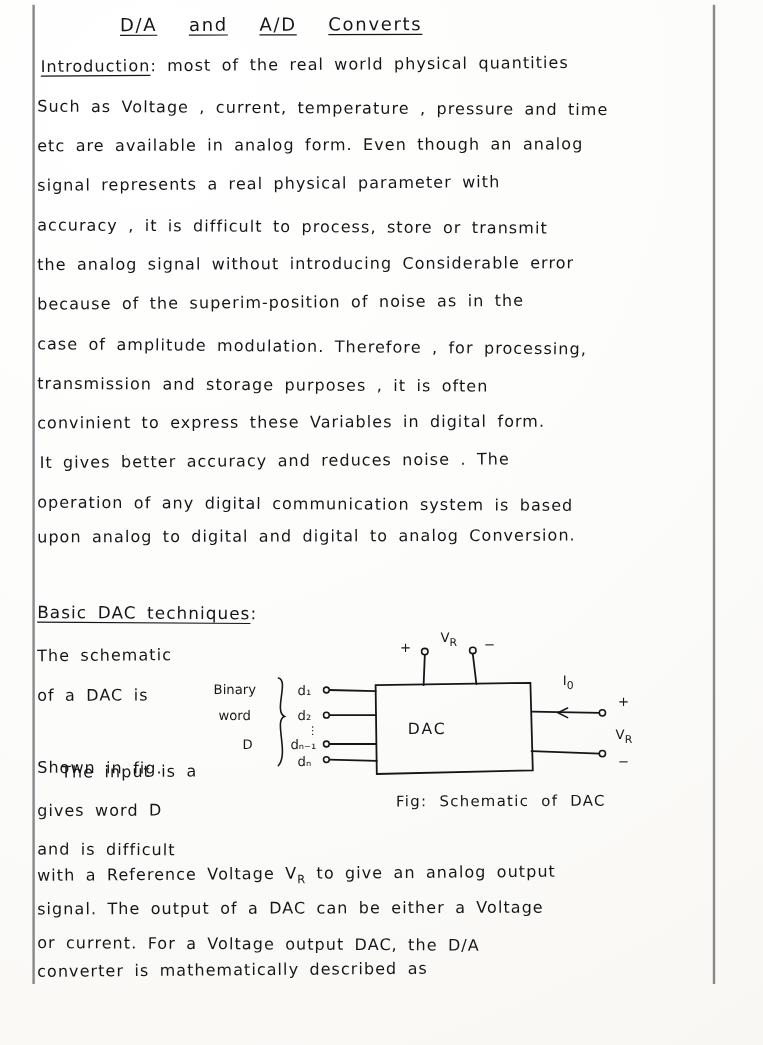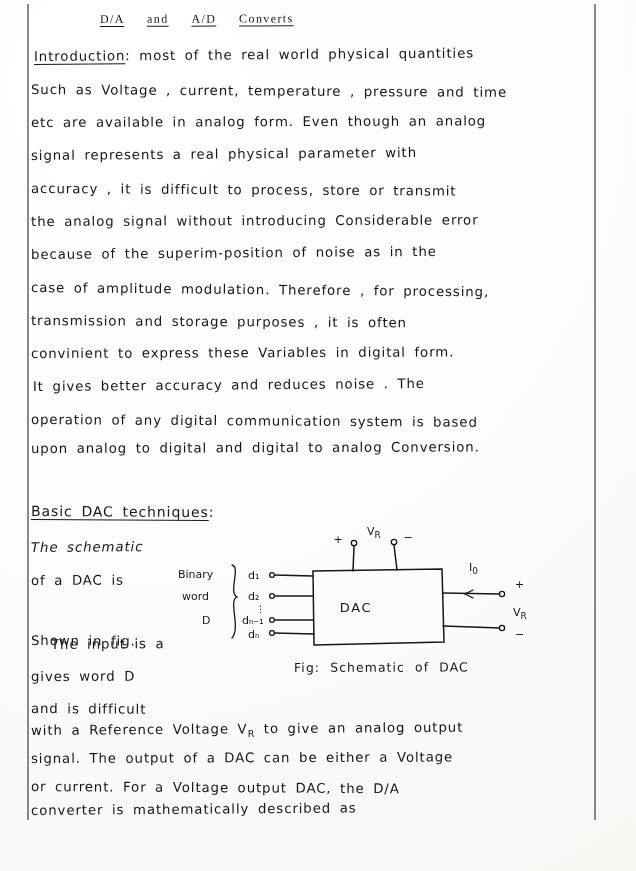--- a/index.html
+++ b/index.html
@@ -24,23 +24,23 @@
   .hw{
     position:absolute;
     font-family:"DejaVu Sans", sans-serif;
     font-size:13.3px;
     letter-spacing:.9px;
     word-spacing:3.5px;
     color:#16161a;
     white-space:nowrap;
     transform-origin:left center;
   }
-  .hw.sm{font-size:12.4px;}
+  .hw.sm{font-size:12.4px;margin-left:36px;}
   .u{ text-decoration:underline; text-underline-offset:3px; text-decoration-thickness:1px;}
-  .title{font-size:12px;letter-spacing:1.4px;word-spacing:7px;font-family:Liberation Serif, serif;}
+  .title{font-size:15px;letter-spacing:1.4px;word-spacing:7px;}
   .sub{font-size:14px;letter-spacing:1.2px;word-spacing:6px;}
 
   
   .j1{transform:rotate(-0.45deg);}
   .j2{transform:rotate(0.35deg);}
   .j3{transform:rotate(-0.2deg);}
   .j4{transform:rotate(0.55deg);}
 
   
   #fig{position:absolute;left:170px;top:520px;width:430px;height:150px;}
@@ -82,21 +82,21 @@
   <div class="hw j3" style="left:31px;top:346px;">convinient  to  express  these  Variables  in  digital  form.</div>
   <div class="hw j1" style="left:33px;top:379px;">It  gives  better  accuracy   and  reduces  noise .  The</div>
   <div class="hw j2" style="left:31px;top:412px;">operation  of  any  digital  communication  system  is  based</div>
   <div class="hw j3" style="left:31px;top:441px;">upon  analog  to  digital   and  digital  to  analog  Conversion.</div>
 
 
   <div class="hw j2" style="left:31px;top:503px;font-size:14px;">
     <span class="u">Basic  DAC  techniques</span><span>:</span>
   </div>
 
-  <div class="hw j1" style="left:31px;top:540px;font-style:italic;">The  schematic</div>
+  <div class="hw j1" style="left:31px;top:540px;">The  schematic</div>
   <div class="hw j3" style="left:31px;top:573px;">of a DAC is</div>
   <div class="hw j2" style="left:31px;top:605px;margin-top:28px;">Shown in fig.</div>
   <div class="hw j1" style="left:31px;top:637px;margin-left:20px;">The  input  is  a</div>
   <div class="hw j3" style="left:31px;top:669px;">gives  word  D</div>
   <div class="hw j2" style="left:31px;top:701px;">and  is  difficult</div>
 
   <div id="fig">
     <svg width="430" height="150" viewBox="0 0 430 150">
       <g stroke="#16161a" fill="none" stroke-width="1.5" stroke-linecap="round">
 

